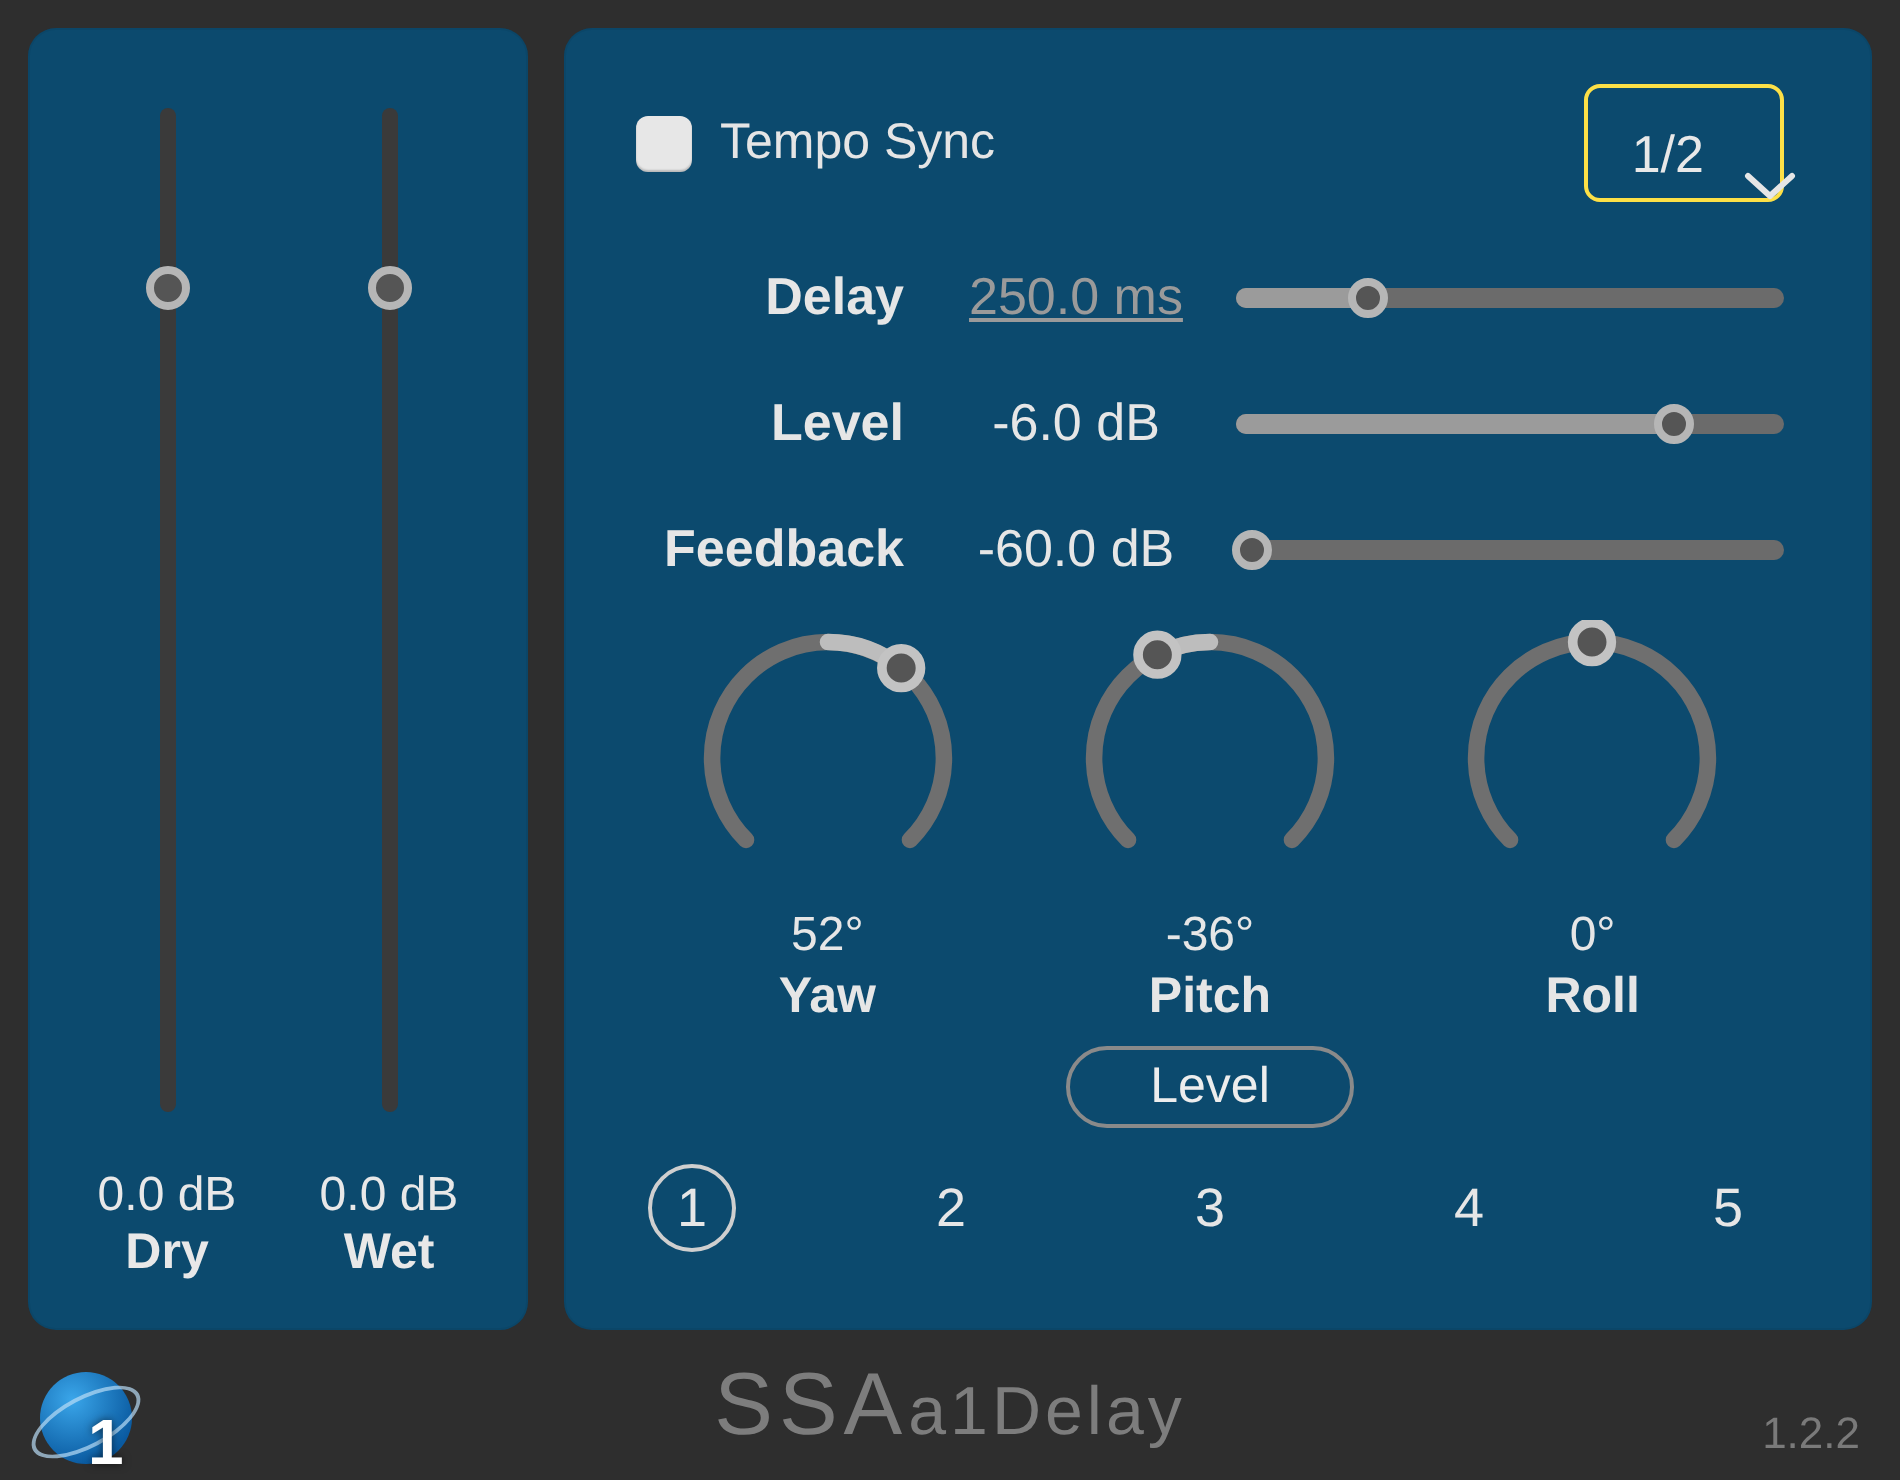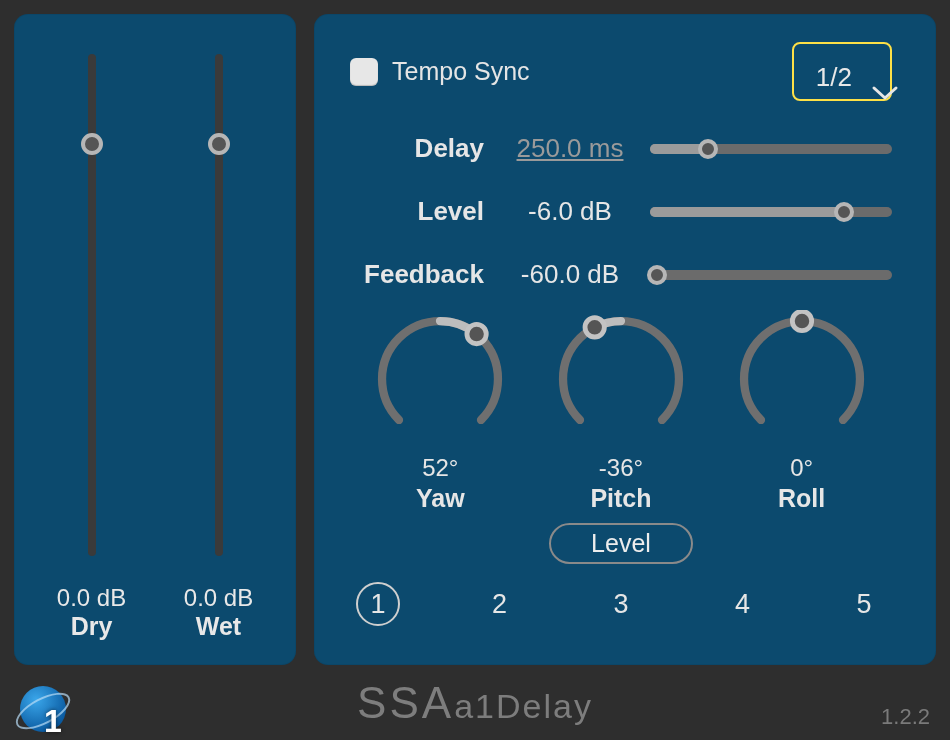--- a/index.html
+++ b/index.html
@@ -19,21 +19,21 @@
     width: 100%;
     height: 665px;
   }
   .panel {
     background: #0c4a6e;
     border-radius: 14px;
     box-shadow: inset 0 0 0 1px rgba(0,0,0,0.05);
   }
   
   .mix-panel {
-    width: 282px;
+    width: 250px;
     height: 100%;
     display: flex;
     gap: 0;
     padding: 20px 14px 24px 14px;
   }
   .fader-col {
     flex: 1;
     display: flex;
     flex-direction: column;
     align-items: center;

